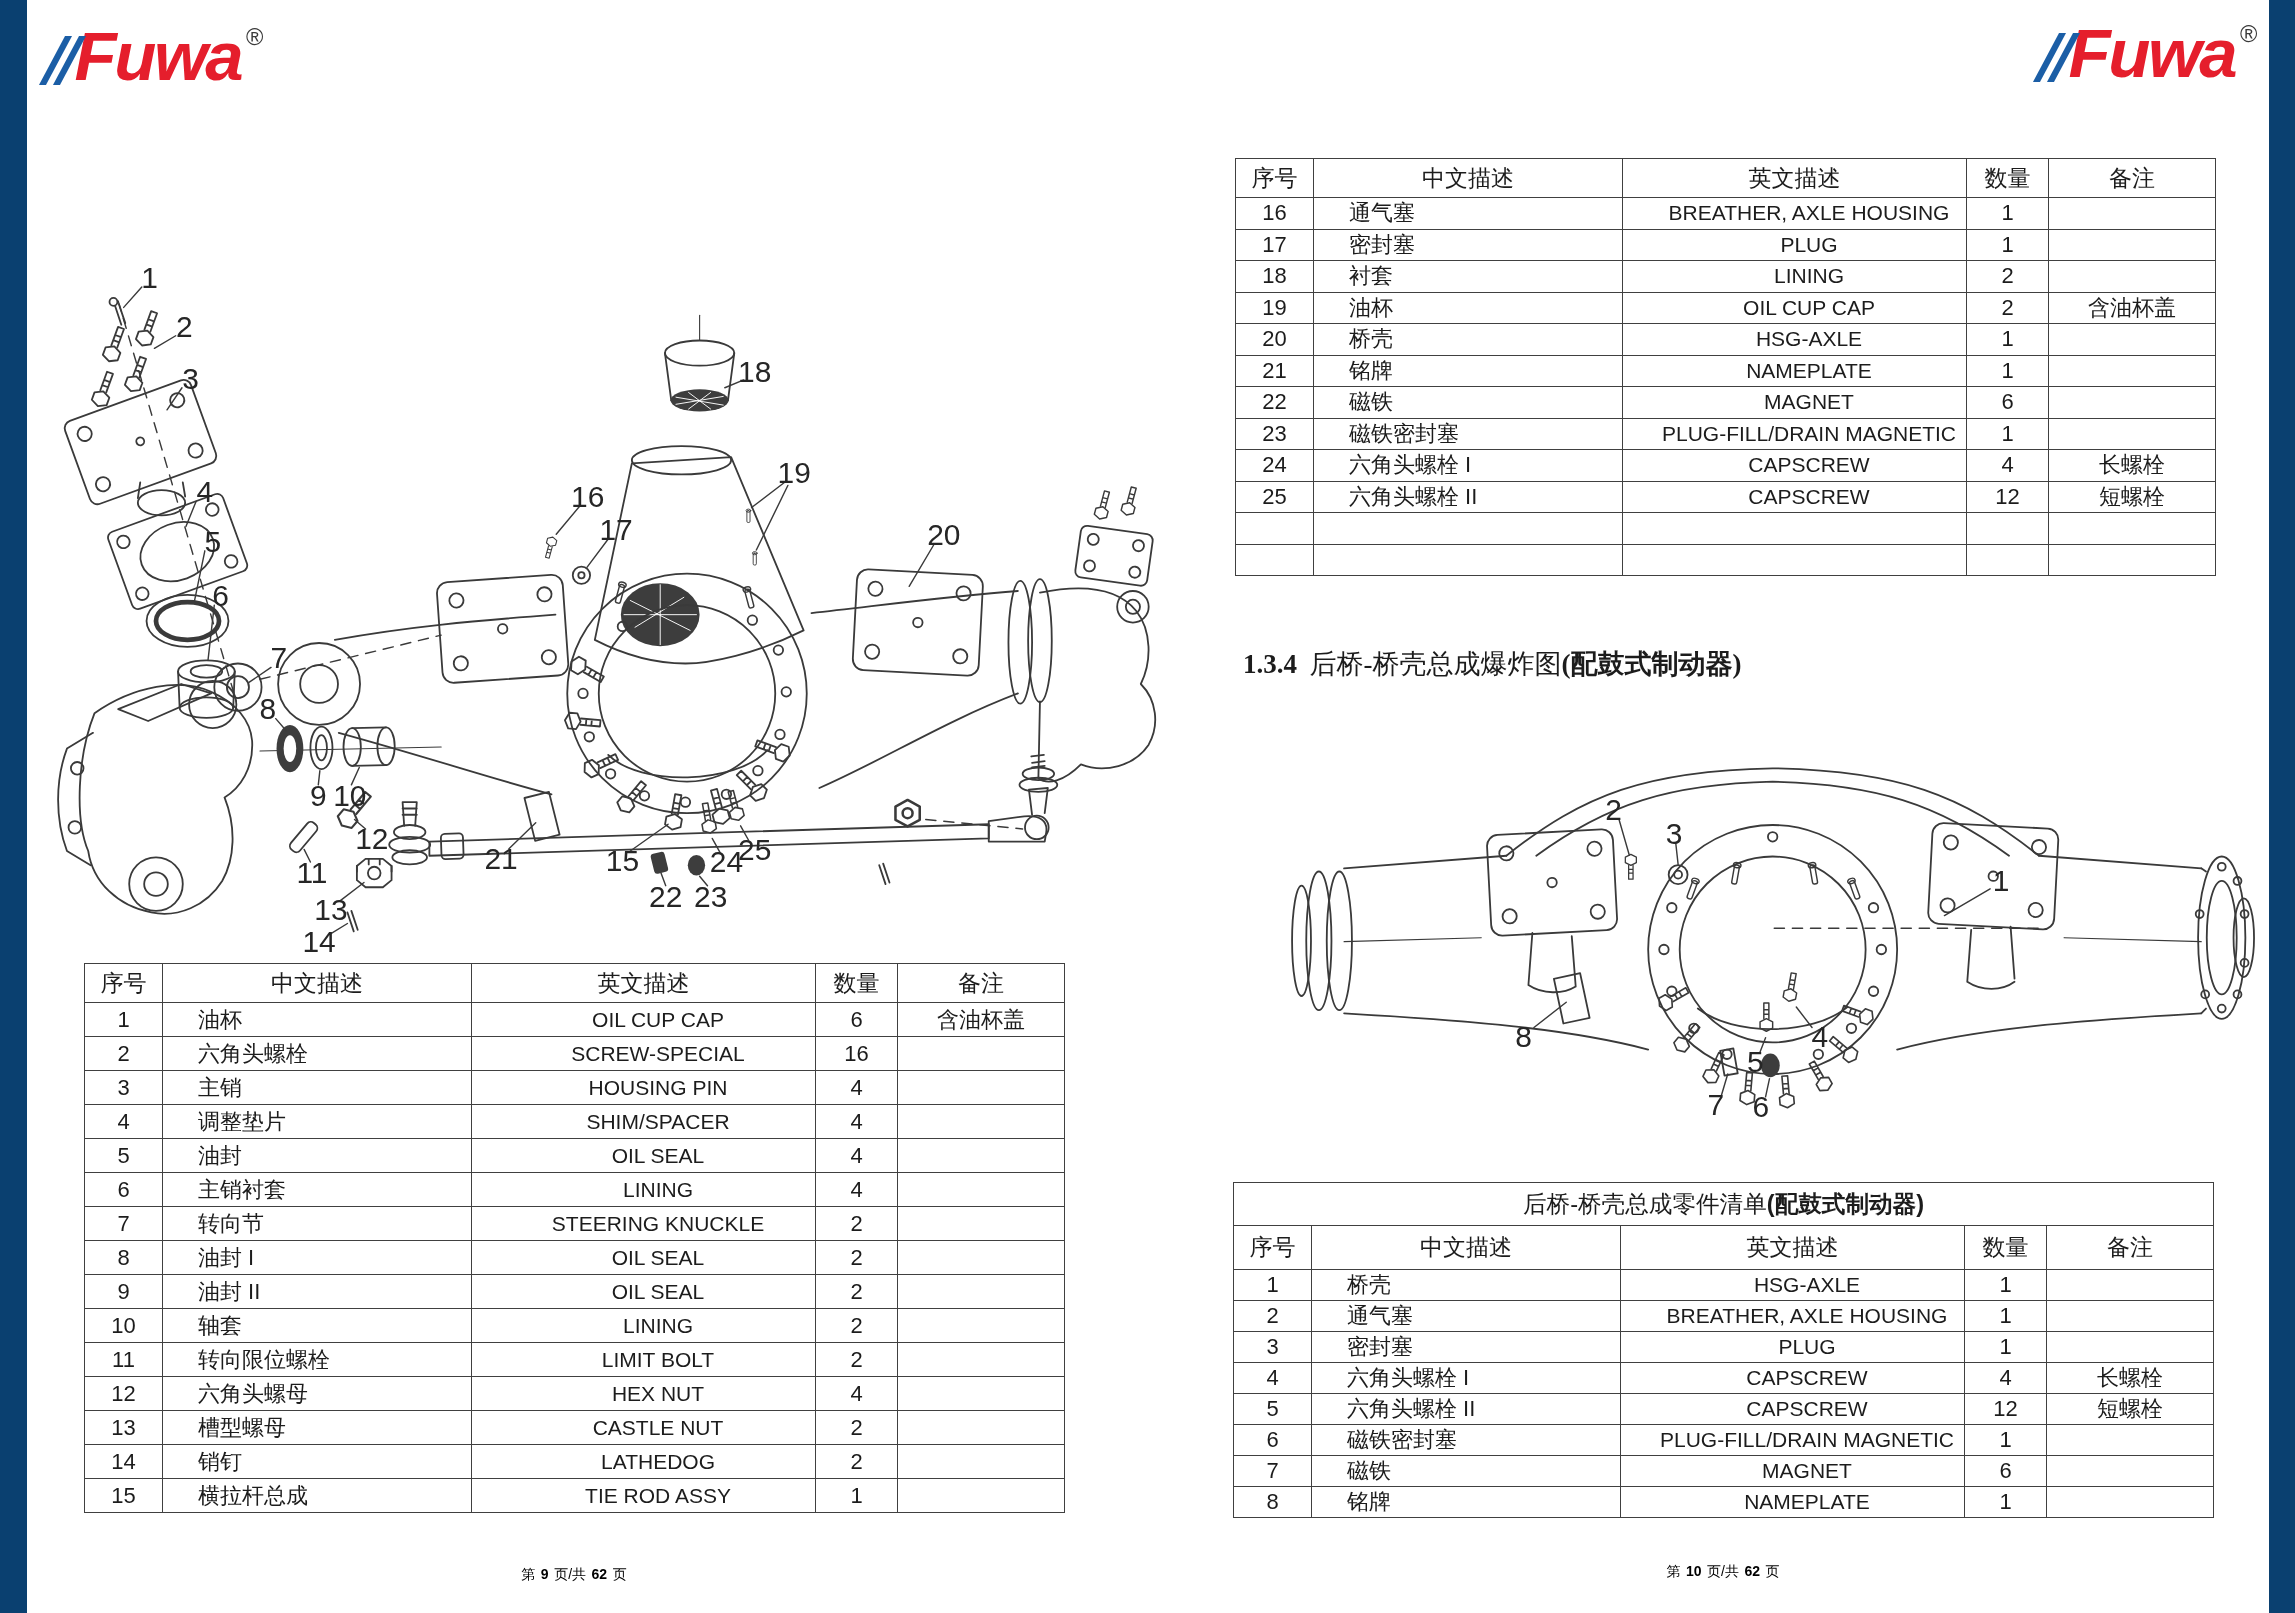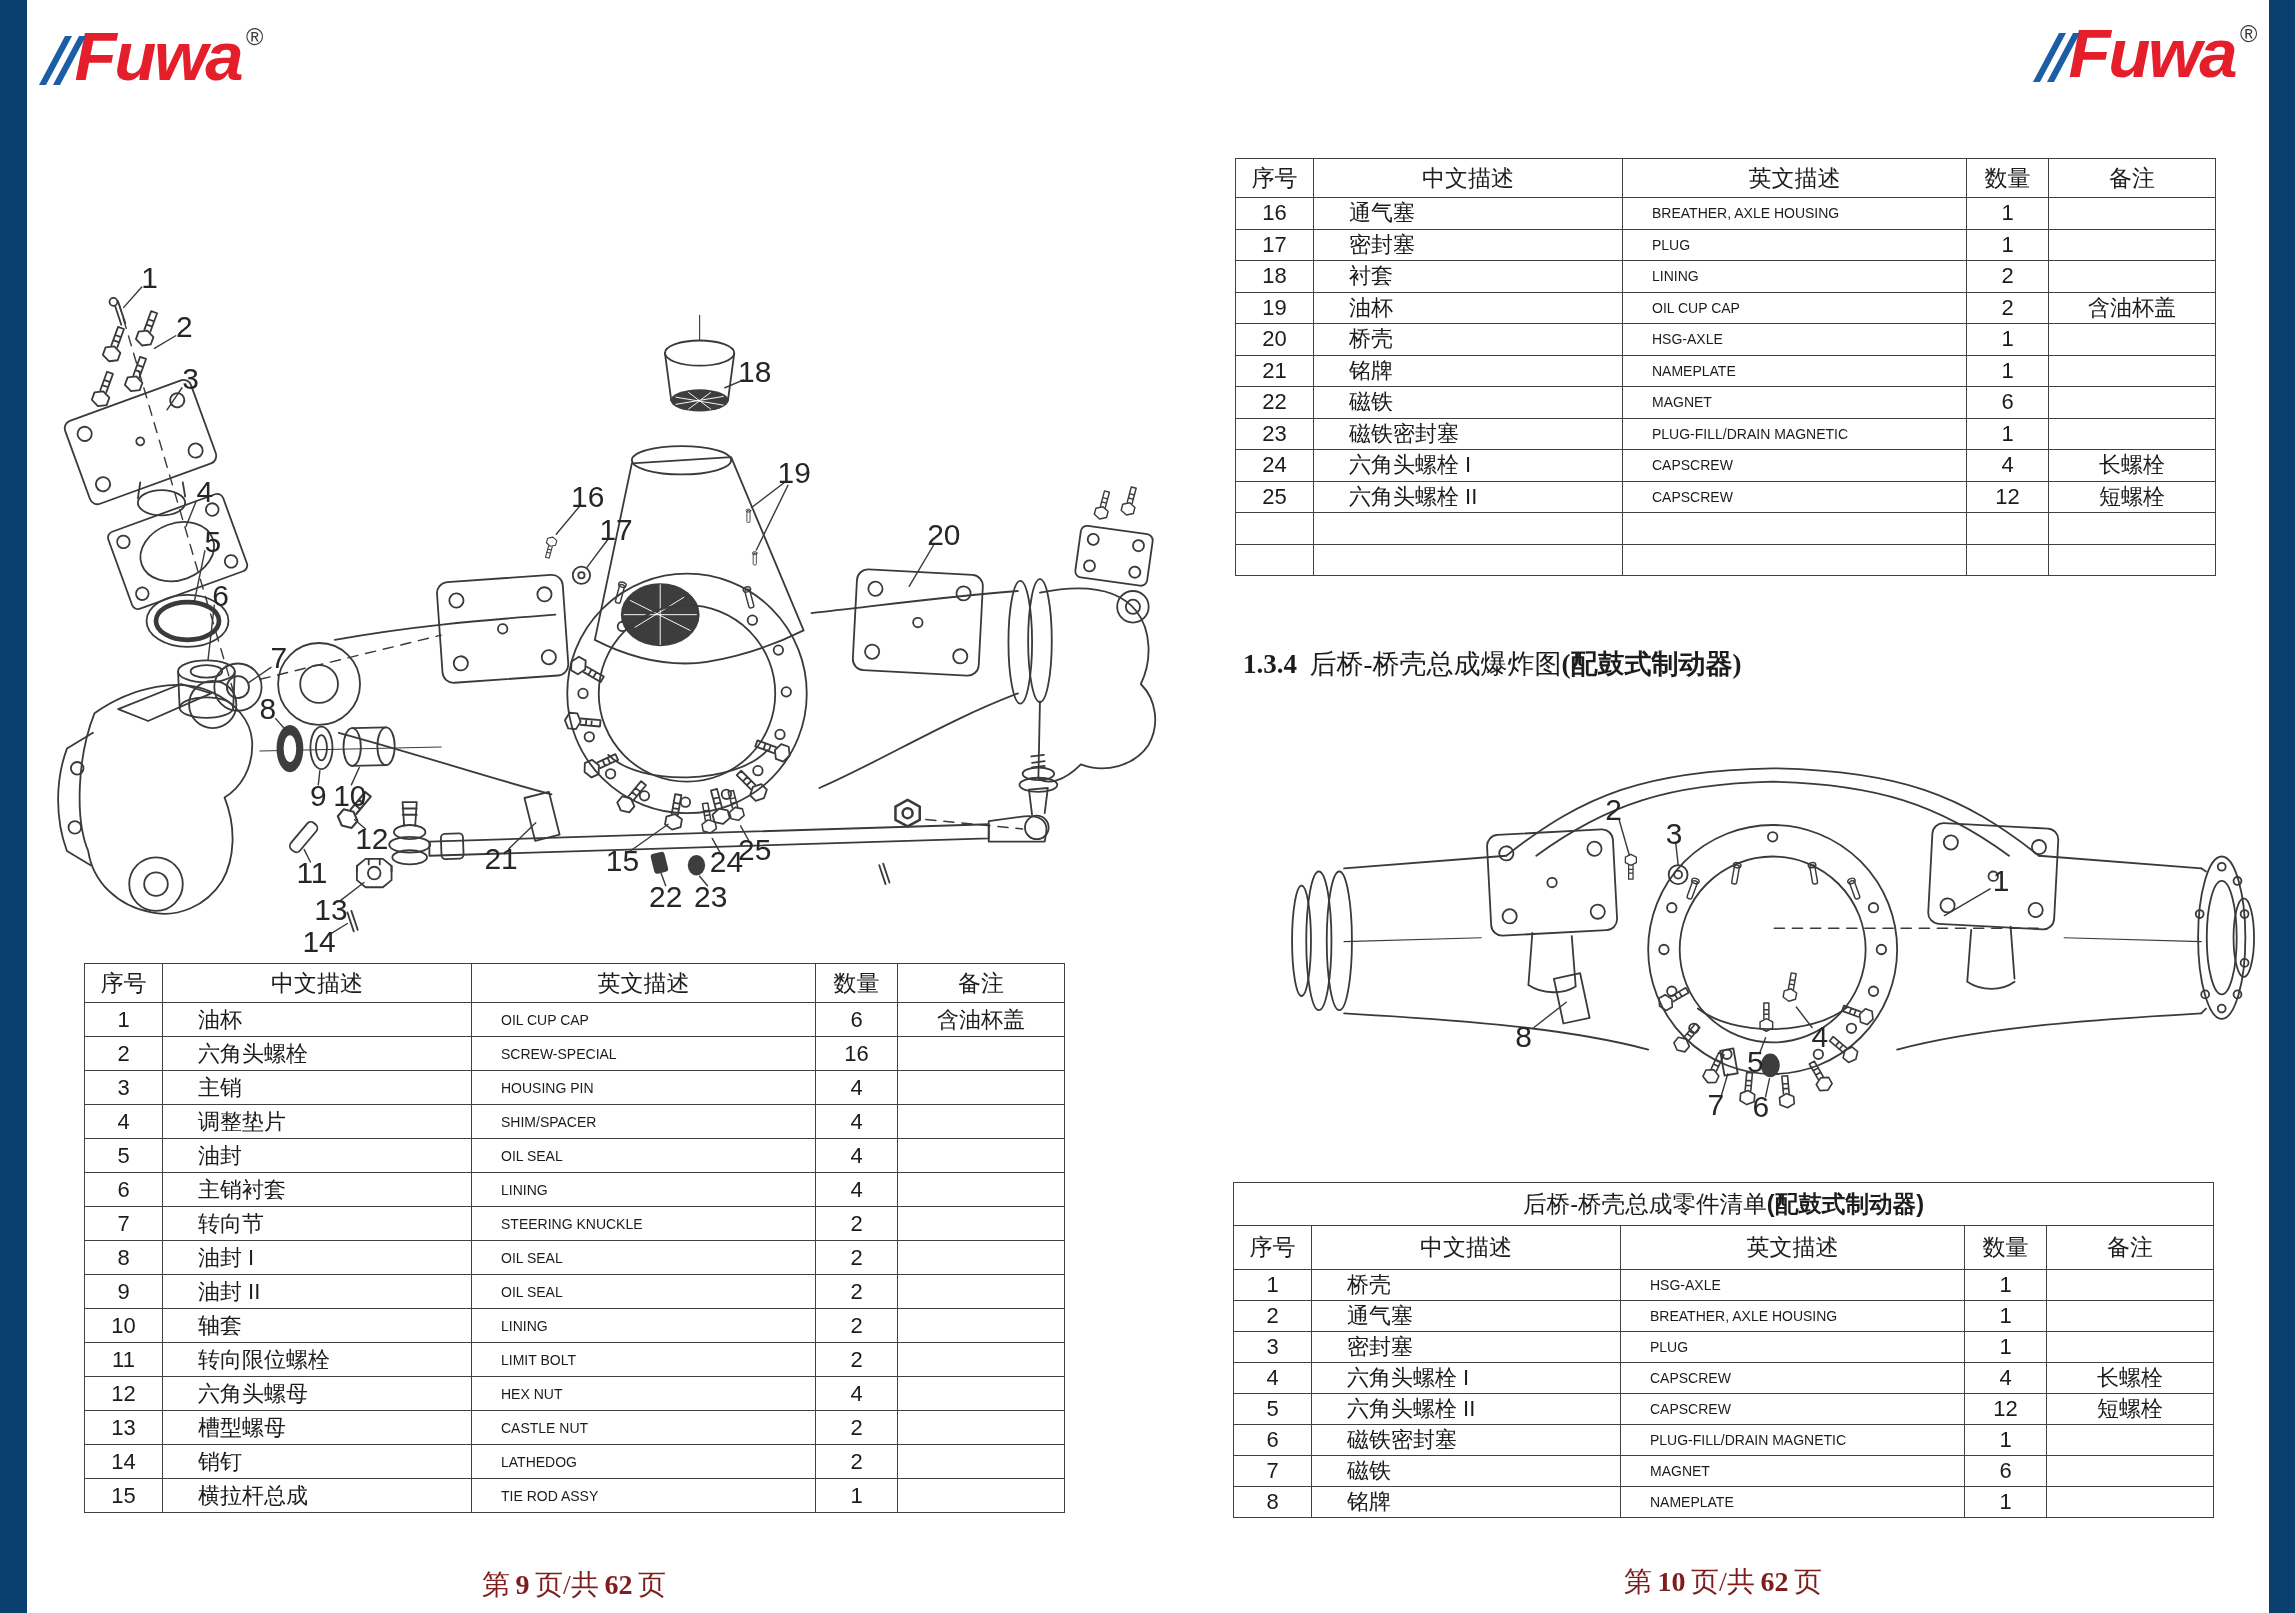--- a/index.html
+++ b/index.html
@@ -22,24 +22,24 @@
   .sec b{font-weight:700;}
 
   
   table{border-collapse:collapse;position:absolute;table-layout:fixed;background:#fff;}
   table,td{border:1.6px solid #404040;}
   td{text-align:center;font-size:22px;color:#1c1c1c;white-space:nowrap;overflow:hidden;padding:0;}
   tr.trow td{font-size:23.6px;}
   tr.trow b{font-weight:700;}
   tr.hrow td{font-size:23px;}
   td.c1{text-align:left;padding-left:35px;}
-  td.c2{text-align:left;padding-left:29px;font-size:14px;}
+  td.c2{text-align:center;padding-left:29px;font-size:21px;}
 
   
-  .footer{position:absolute;font-size:28px;transform:translateX(-50%);white-space:nowrap;color:#7f1d1d;font-family:Liberation Serif, serif;}
+  .footer{position:absolute;font-size:14px;transform:translateX(-50%);white-space:nowrap;color:#000000;}
   .footer b{font-weight:700;margin:0 5.5px;}
 
   
   svg.dwgs{position:absolute;left:0;top:0;}
   .dwg{fill:none;stroke:#3a3a3a;stroke-width:2.3;stroke-linecap:round;stroke-linejoin:round;}
   .dwg .fd{fill:#3d3d3d;stroke:none;}
   .dwg .wh{fill:#ffffff;stroke:none;}
   .dwg .dash{stroke-dasharray:13 10;stroke-width:1.8;}
   .dwg .thin{stroke-width:1.4;}
   .dwg .kn{stroke:#ffffff;stroke-width:1.2;}

